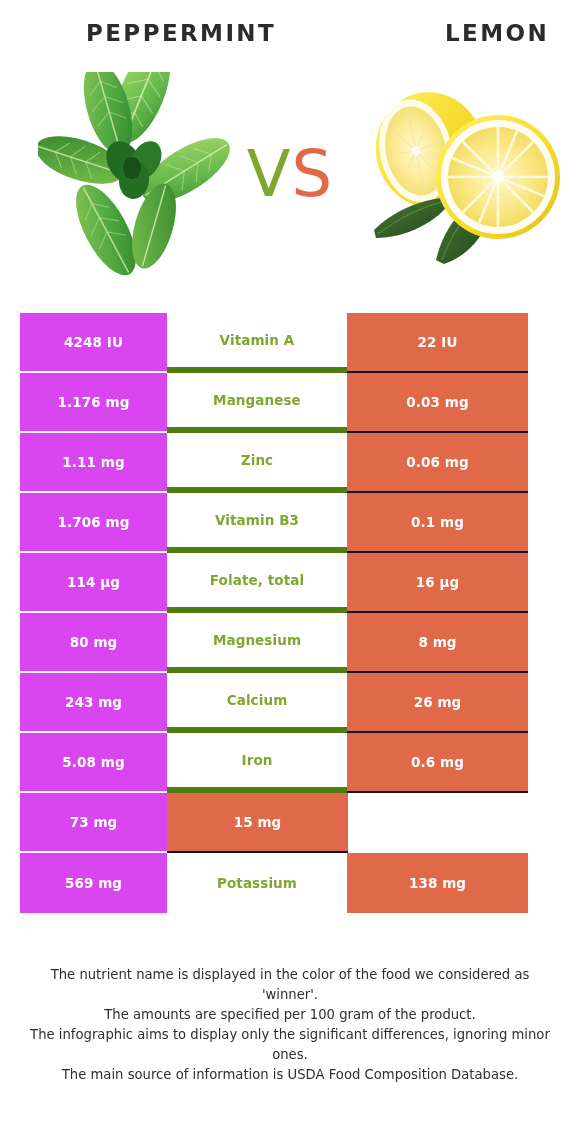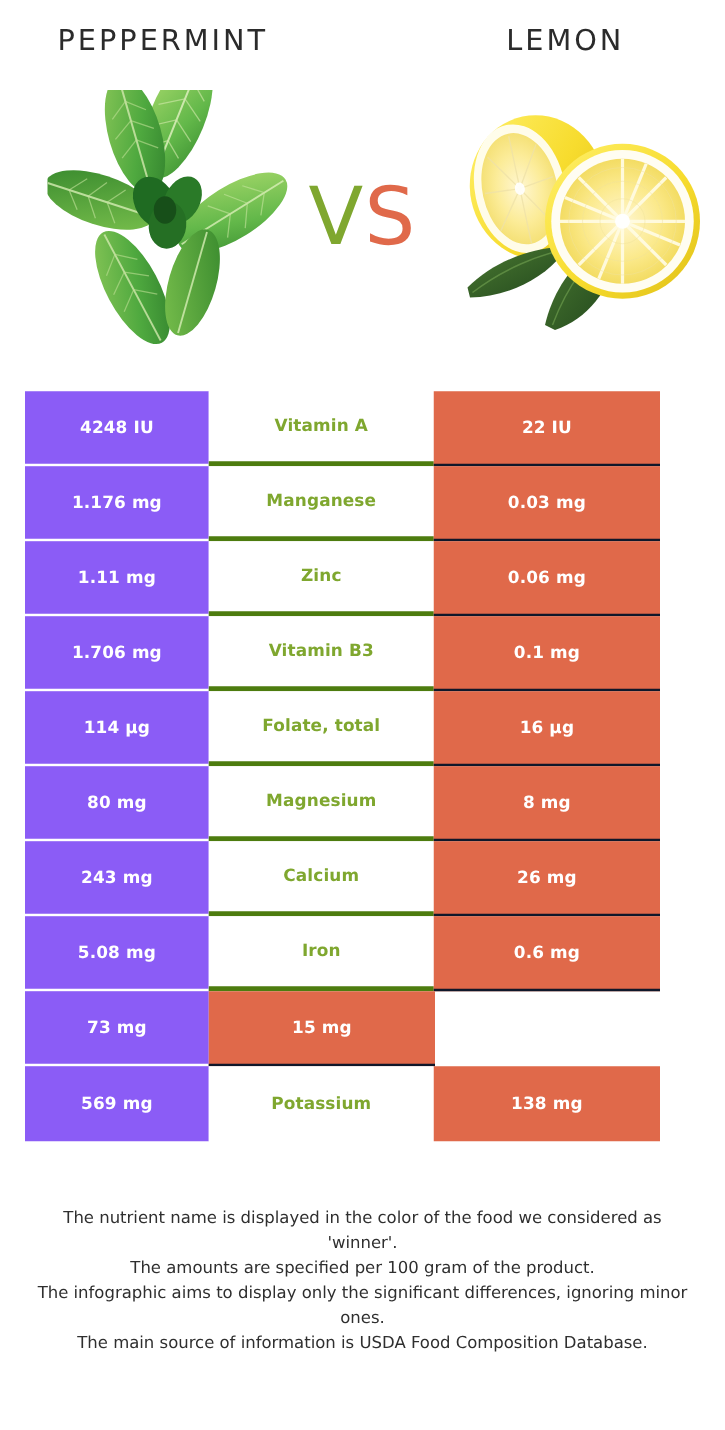--- a/index.html
+++ b/index.html
@@ -24,27 +24,28 @@
   .titles {
     position: absolute;
     top: 20px;
     left: 0;
     width: 580px;
     height: 40px;
   }
   .food-title {
     position: absolute;
     font-size: 23px;
-    font-weight: 400;
+    font-weight: 700;
     letter-spacing: 2.4px;
     color: #2b2b2b;
     text-transform: uppercase;
     white-space: nowrap;
     font-family: "DejaVu Sans", sans-serif;
     font-stretch: normal;
+    margin-left: 40px;
   }
   .food-title.left  { left: 46px;  top: 0; }
   .food-title.right { left: 405px; top: 0; }
 
   
   .hero {
     position: absolute;
     top: 72px;
     left: 0;
     width: 580px;
@@ -94,31 +95,31 @@
     align-items: center;
     justify-content: center;
     font-size: 13.5px;
     font-weight: 600;
     letter-spacing: 0.1px;
     font-family: "DejaVu Sans", sans-serif;
   }
 
   .cell.left {
     width: 147px;
-    background: #8b5cf6;
+    background: #d946ef;
     color: #ffffff;
     border-bottom: 2px solid #ffffff;
     text-align: right;
   }
 
   .cell.mid {
     width: 180px;
     background: #ffffff;
     color: #7FA72F;
-    border-bottom: 4px solid #4d7c0f;
+    border-bottom: 6px solid #4d7c0f;
   }
 
   .cell.right {
     width: 181px;
     background: #E0694A;
     color: #ffffff;
     border-bottom: 2px solid #0f172a;
   }
 
   .row:last-child .cell.left,

